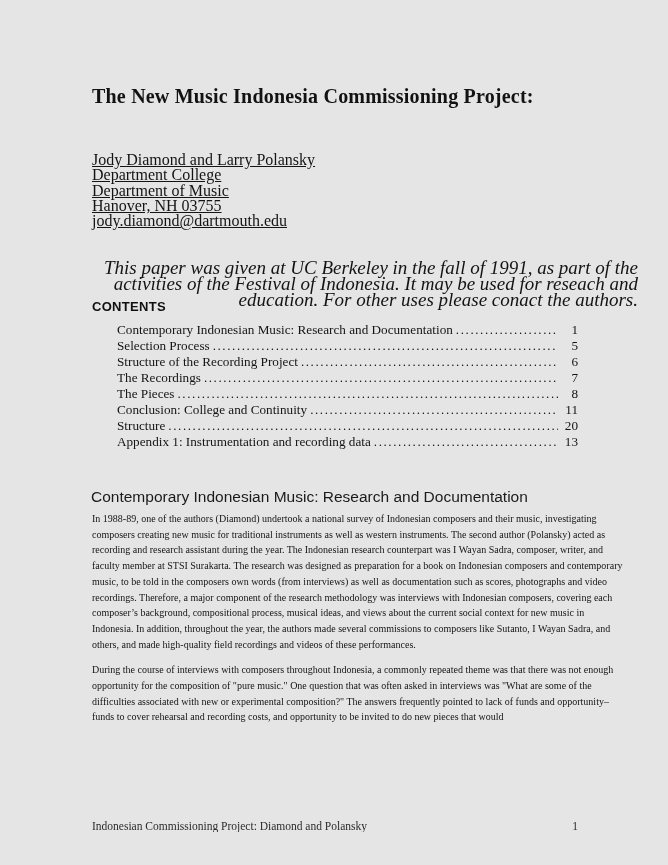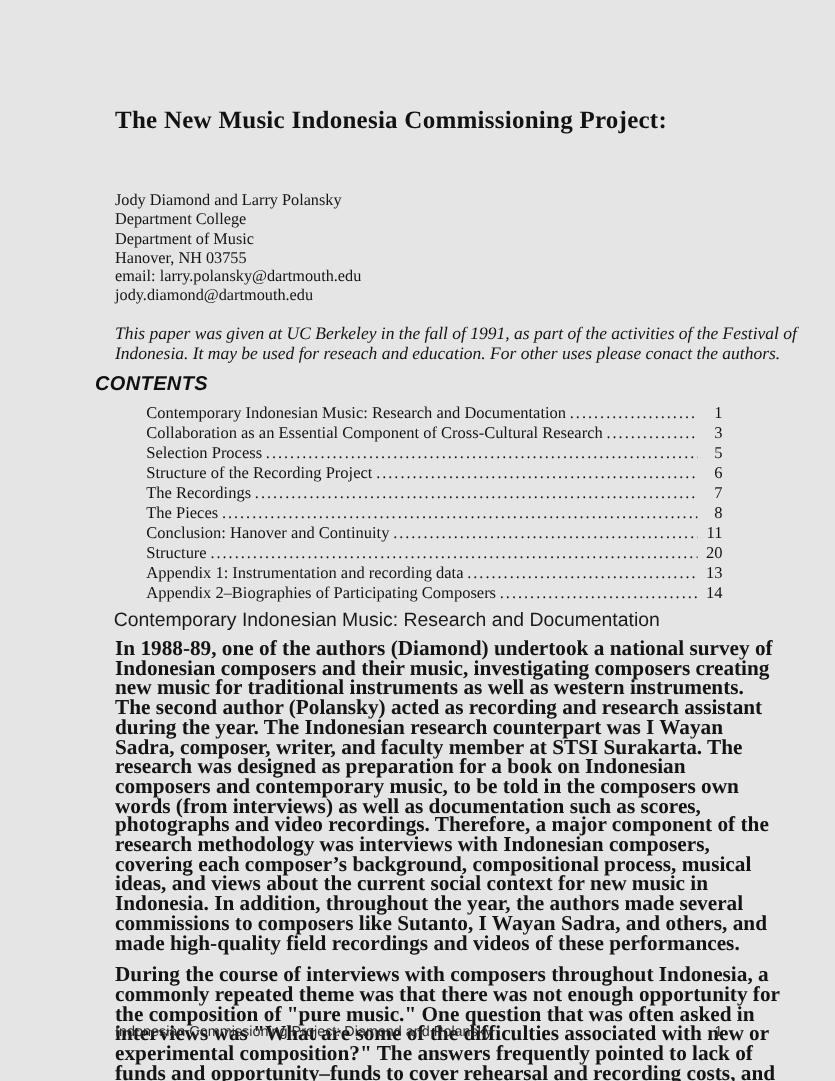--- a/index.html
+++ b/index.html
@@ -23,44 +23,45 @@
     font-weight: bold;
     line-height: 25px;
     letter-spacing: 0.2px;
     color: #121212;
   }
   .tline { display: block; white-space: nowrap; }
   .authors {
     position: absolute;
     left: 92px;
     top: 152px;
-    font-size: 13px;
+    font-size: 16px;
     line-height: 15.3px;
+    text-decoration: underline;
   }
   .note {
     position: absolute;
     left: 92px;
     top: 260px;
     width: 546px;
     margin: 0;
     font-style: italic;
-    font-size: 14px;
+    font-size: 19px;
     line-height: 16px;
+    text-align: right;
   }
   .contents-heading {
     position: absolute;
-    left: 76px;
+    left: 92px;
     top: 299px;
     margin: 0;
     font-family: "Liberation Sans", sans-serif;
-    font-size: 16px;
+    font-size: 13px;
     font-weight: bold;
     letter-spacing: 0.3px;
     color: #101010;
-    font-style: italic;
   }
   .toc {
     position: absolute;
     left: 117px;
     top: 322px;
     width: 461px;
     font-size: 13.2px;
   }
   .toc-row { display: flex; align-items: baseline; height: 16px; }
   .toc-label { white-space: nowrap; }
@@ -88,34 +89,33 @@
     color: #1a1a1a;
   }
   .body-text {
     position: absolute;
     left: 92px;
     top: 511px;
     width: 534px;
   }
   .para {
     margin: 0 0 10px 0;
-    font-size: 17px;
+    font-size: 10px;
     line-height: 15.7px;
-    font-weight: bold;
   }
   .footer {
     position: absolute;
     left: 92px;
     top: 820px;
     width: 486px;
     height: 12px;
     overflow: hidden;
     display: flex;
     justify-content: space-between;
-    font-family: Liberation Sans, sans-serif;
+    font-family: Liberation Serif, serif;
     font-size: 11.5px;
     line-height: 13px;
     color: #2b2b2b;
     text-align: center;
   }
 </style>
 </head>
 <body>
 
 <div class="page">
@@ -127,42 +127,36 @@
   <div class="authors">
 
       <div class="author-line">Jody Diamond and Larry Polansky</div>
 
       <div class="author-line">Department College</div>
 
       <div class="author-line">Department of Music</div>
 
       <div class="author-line">Hanover, NH 03755</div>
 
-      <div class="author-line">email: larry.polansky@dartmouth.edu</div>
 
       <div class="author-line">jody.diamond@dartmouth.edu</div>
     </div>
 
   <p class="note">This paper was given at UC Berkeley in the fall of 1991, as part of the activities of the Festival of Indonesia. It may be used for reseach and education. For other uses please conact the authors.</p>
 
   <h2 class="contents-heading">CONTENTS</h2>
 
   <div class="toc">
 
       <div class="toc-row">
         <span class="toc-label">Contemporary Indonesian Music: Research and Documentation</span>
         <span class="toc-dots"></span>
         <span class="toc-page">1</span>
       </div>
 
-      <div class="toc-row">
-        <span class="toc-label">Collaboration as an Essential Component of Cross-Cultural Research</span>
-        <span class="toc-dots"></span>
-        <span class="toc-page">3</span>
-      </div>
 
       <div class="toc-row">
         <span class="toc-label">Selection Process</span>
         <span class="toc-dots"></span>
         <span class="toc-page">5</span>
       </div>
 
       <div class="toc-row">
         <span class="toc-label">Structure of the Recording Project</span>
         <span class="toc-dots"></span>
@@ -175,42 +169,37 @@
         <span class="toc-page">7</span>
       </div>
 
       <div class="toc-row">
         <span class="toc-label">The Pieces</span>
         <span class="toc-dots"></span>
         <span class="toc-page">8</span>
       </div>
 
       <div class="toc-row">
-        <span class="toc-label">Conclusion: Hanover and Continuity</span>
+        <span class="toc-label">Conclusion: College and Continuity</span>
         <span class="toc-dots"></span>
         <span class="toc-page">11</span>
       </div>
 
       <div class="toc-row">
         <span class="toc-label">Structure</span>
         <span class="toc-dots"></span>
         <span class="toc-page">20</span>
       </div>
 
       <div class="toc-row">
         <span class="toc-label">Appendix 1: Instrumentation and recording data</span>
         <span class="toc-dots"></span>
         <span class="toc-page">13</span>
       </div>
 
-      <div class="toc-row">
-        <span class="toc-label">Appendix 2–Biographies of Participating Composers</span>
-        <span class="toc-dots"></span>
-        <span class="toc-page">14</span>
-      </div>
     </div>
 
   <h3 class="section-heading">Contemporary Indonesian Music: Research and Documentation</h3>
 
   <div class="body-text">
 
       <p class="para">In 1988-89, one of the authors (Diamond) undertook a national survey of Indonesian composers and their music, investigating composers creating new music for traditional instruments as well as western instruments. The second author (Polansky) acted as recording and research assistant during the year. The Indonesian research counterpart was I Wayan Sadra, composer, writer, and faculty member at STSI Surakarta. The research was designed as preparation for a book on Indonesian composers and contemporary music, to be told in the composers own words (from interviews) as well as documentation such as scores, photographs and video recordings. Therefore, a major component of the research methodology was interviews with Indonesian composers, covering each composer’s background, compositional process, musical ideas, and views about the current social context for new music in Indonesia. In addition, throughout the year, the authors made several commissions to composers like Sutanto, I Wayan Sadra, and others, and made high-quality field recordings and videos of these performances.</p>
 
       <p class="para">During the course of interviews with composers throughout Indonesia, a commonly repeated theme was that there was not enough opportunity for the composition of "pure music." One question that was often asked in interviews was "What are some of the difficulties associated with new or experimental composition?" The answers frequently pointed to lack of funds and opportunity–funds to cover rehearsal and recording costs, and opportunity to be invited to do new pieces that would</p>
     </div>

